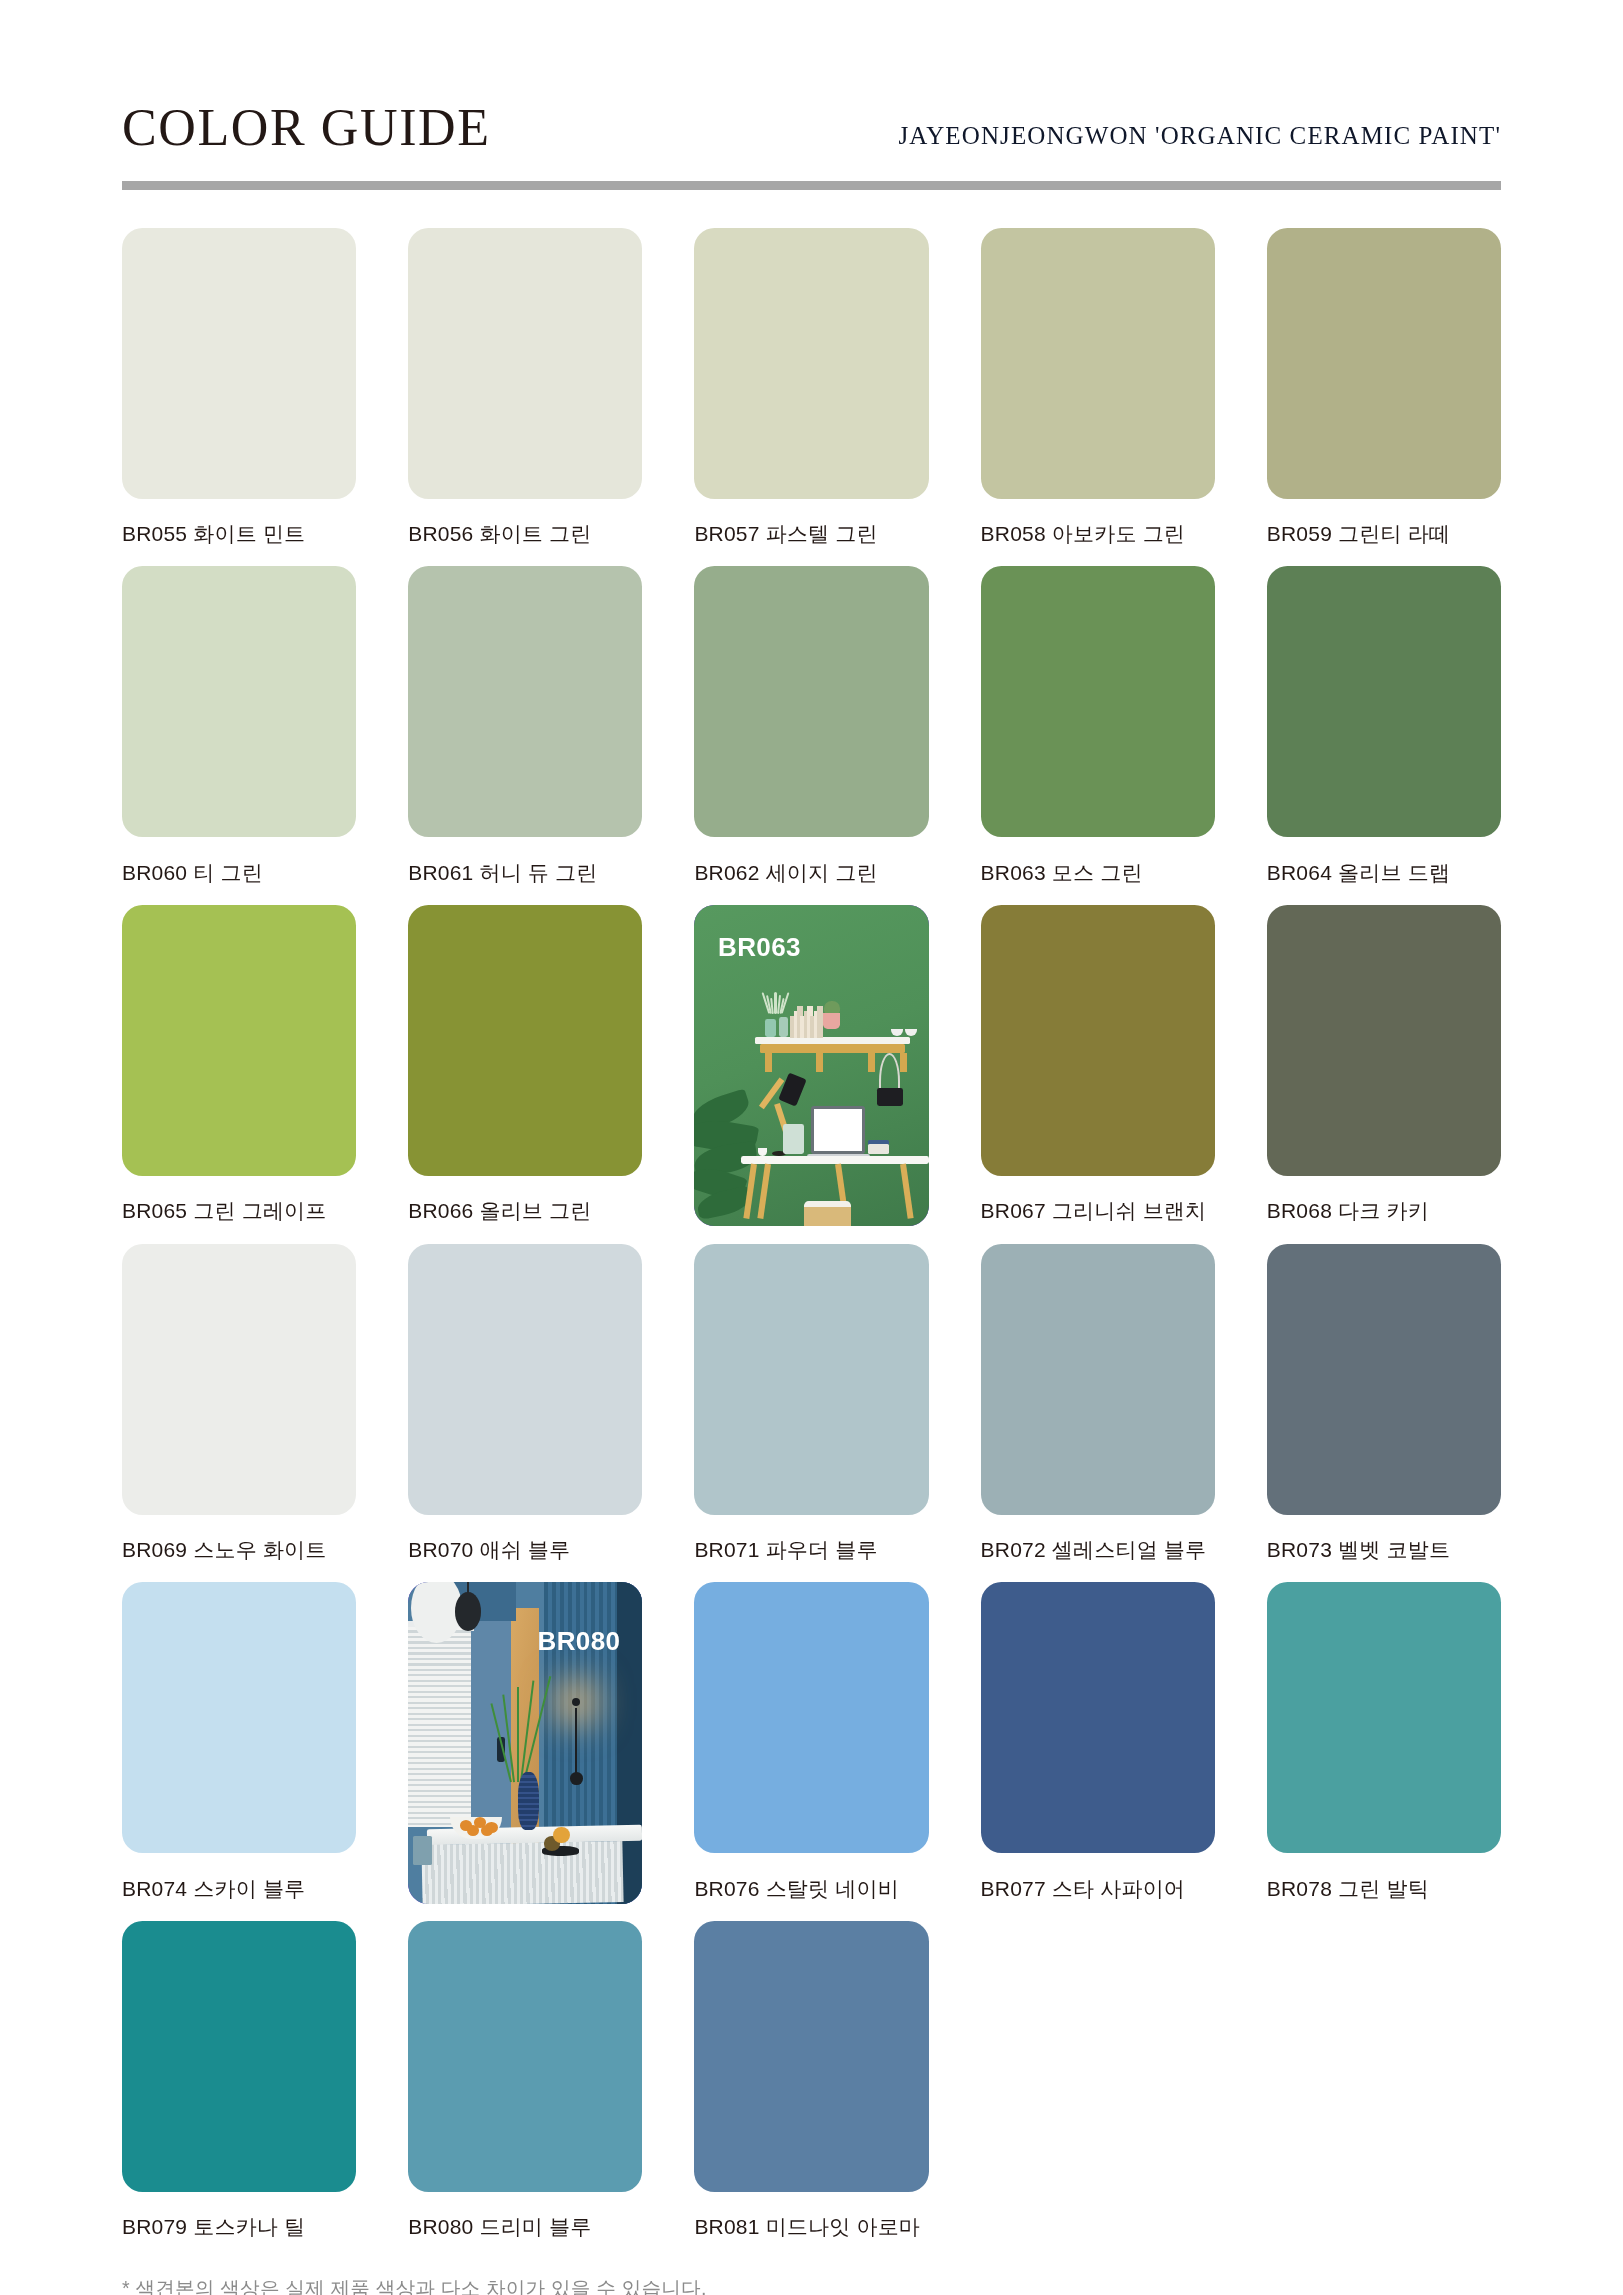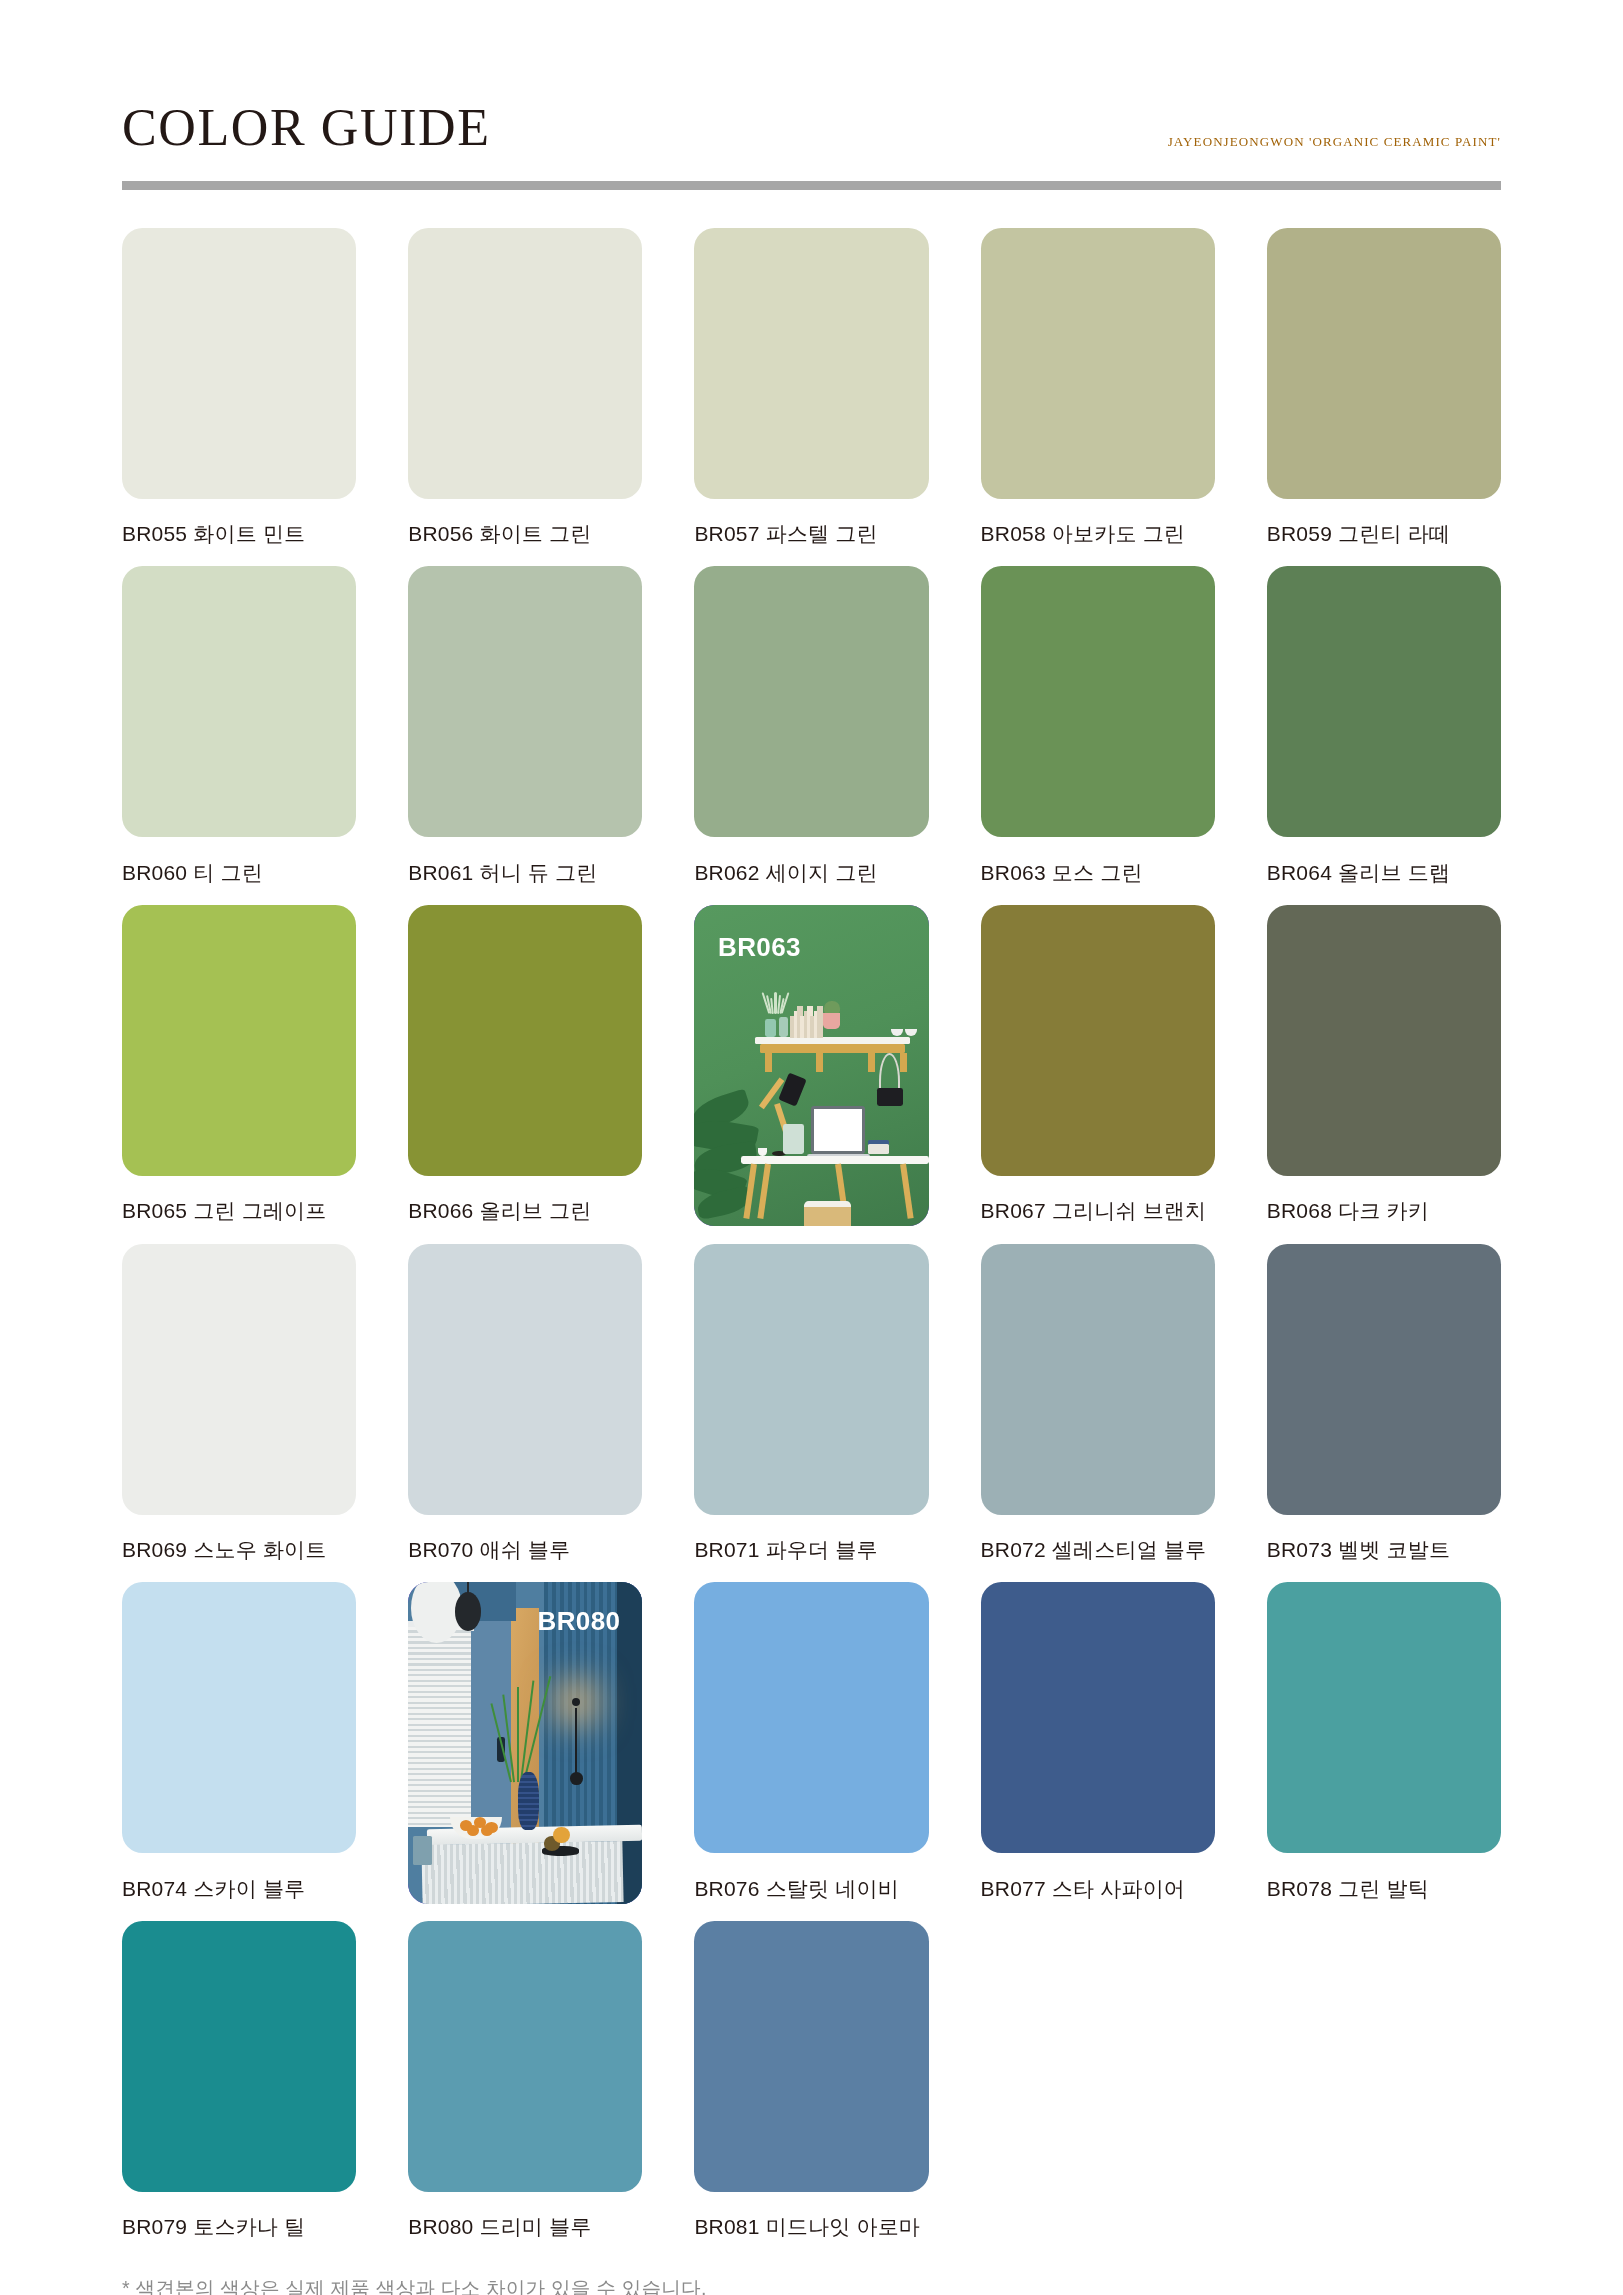--- a/index.html
+++ b/index.html
@@ -30,23 +30,23 @@
   }
   .title {
     font-size: 52px;
     letter-spacing: 1.6px;
     font-weight: 400;
     color: #231815;
     line-height: 1;
     white-space: nowrap;
   }
   .subtitle {
-    font-size: 13px;
+    font-size: 25px;
     letter-spacing: 1.1px;
-    color: #a16207;
+    color: #0f172a;
     line-height: 1;
     padding-bottom: 6.3px;
     white-space: nowrap;
   }
   .rule {
     height: 8.6px;
     background: #a6a6a6;
     width: 100%;
   }
 
@@ -84,21 +84,21 @@
   .photo { position: relative; width: 100%; height: 100%; }
   .photo .tag {
     position: absolute;
     left: 23.6px; top: 27px;
     color: #ffffff;
     font-size: 26px;
     font-weight: bold;
     letter-spacing: 0.4px;
     z-index: 30;
   }
-  .photo.br080 .tag { left: auto; right: 22px; top: 24px; }
+  .photo.br080 .tag { left: auto; right: 22px; top: 44px; }
 
   
   .sc63 { position:absolute; inset:0; background: linear-gradient(160deg,#57995f 0%,#4f9058 45%,#3f7a4a 100%); }
   .sc63 .shelf {
     position:absolute; left:26%; top:41%; width:66%; height:7px; background:#f4f4ef; border-radius:1.6px;
   }
   .sc63 .shelfbar {
     position:absolute; left:28%; top:calc(41% + 7px); width:62%; height:9.4px; background:#d4a84f; border-radius:1.6px;
   }
   .sc63 .shelfleg { position:absolute; width:7px; height:19px; background:#d4a84f; top:calc(41% + 16.5px); }

